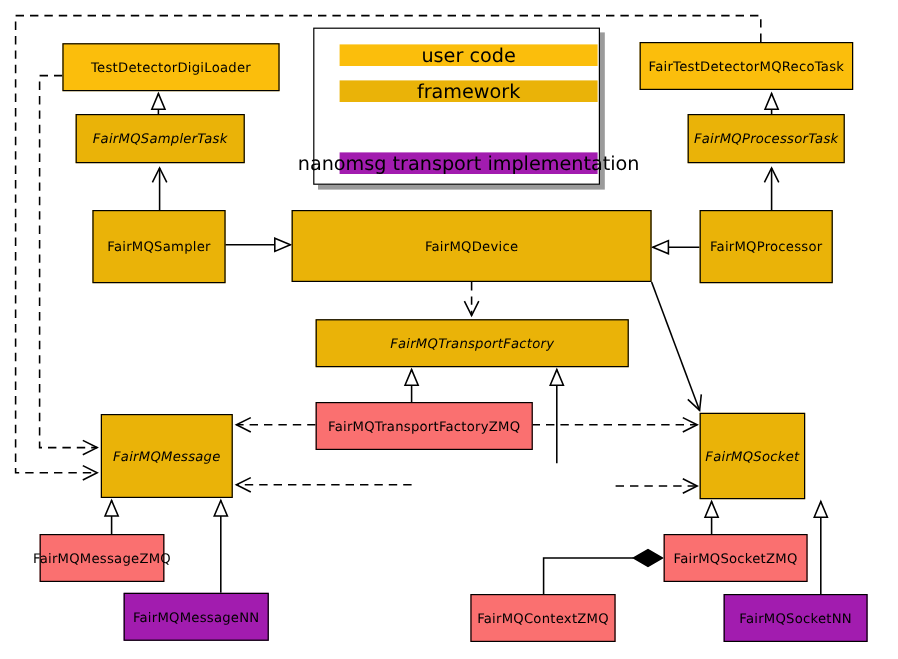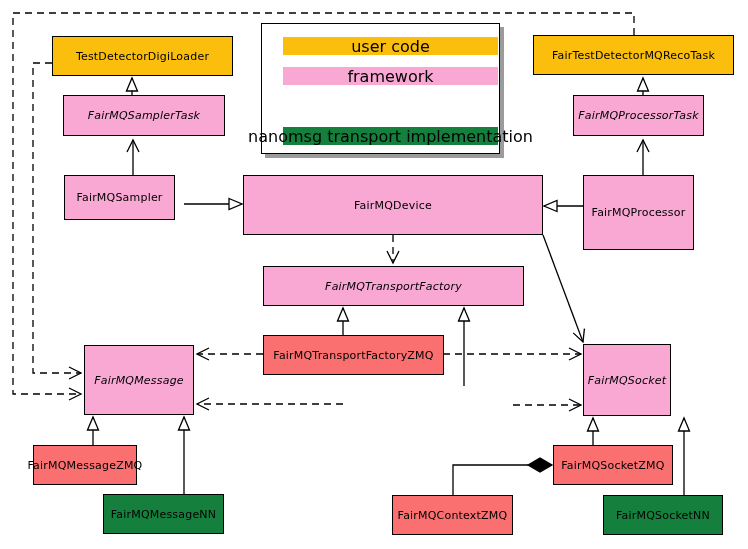--- a/index.html
+++ b/index.html
@@ -14,23 +14,23 @@
   .node{
     position:absolute;
     box-sizing:border-box;
     border:1.4px solid #000;
     display:flex;align-items:center;justify-content:center;
     font-size:11px;font-weight:normal;color:#000;
     letter-spacing:0.2px;white-space:nowrap;text-align:center;
   }
   .abstract{font-style:italic;}
   .gold{background:#FBBE0C;}
-  .blue{background:#f9a8d4;}
+  .blue{background:#eab308;}
   .red{background:#FA7070;}
-  .green{background:#15803d;}
+  .green{background:#a21caf;}
   #legend{
     position:absolute;left:261px;top:23px;width:239px;height:131px;
     box-sizing:border-box;border:1.6px solid #000;background:#fff;
     box-shadow:4px 4px 0 #9b9b9b;
   }
   .legend-row{
     position:absolute;left:21px;width:215px;height:18px;
     display:flex;align-items:center;justify-content:center;
     font-size:16px;font-weight:normal;color:#000;white-space:nowrap;
   }
@@ -96,26 +96,26 @@
     </g>
   </svg>
 
   <div id="legend">
     <div class="legend-row gold" style="top:13px">user code</div>
     <div class="legend-row blue" style="top:43px">framework</div>
     <div class="legend-row green" style="top:103px">nanomsg transport implementation</div>
   </div>
 
   <div class="node gold" style="left:52px;top:36px;width:181px;height:40px">TestDetectorDigiLoader</div>
-  <div class="node gold" style="left:533px;top:35px;width:201px;height:40px">FairTestDetectorMQRecoTask</div>
-  <div class="node blue abstract" style="left:63px;top:95px;width:162px;height:41px">FairMQSamplerTask</div>
+  <div class="node gold" style="left:533px;top:35px;width:178px;height:40px">FairTestDetectorMQRecoTask</div>
+  <div class="node blue abstract" style="left:63px;top:95px;width:141px;height:41px">FairMQSamplerTask</div>
   <div class="node blue abstract" style="left:573px;top:95px;width:131px;height:41px">FairMQProcessorTask</div>
-  <div class="node blue" style="left:64px;top:175px;width:111px;height:45px">FairMQSampler</div>
+  <div class="node blue" style="left:77px;top:175px;width:111px;height:61px">FairMQSampler</div>
   <div class="node blue" style="left:243px;top:175px;width:300px;height:60px">FairMQDevice</div>
-  <div class="node blue" style="left:583px;top:175px;width:111px;height:75px">FairMQProcessor</div>
+  <div class="node blue" style="left:583px;top:175px;width:111px;height:61px">FairMQProcessor</div>
   <div class="node blue abstract" style="left:263px;top:266px;width:261px;height:40px">FairMQTransportFactory</div>
   <div class="node red" style="left:263px;top:335px;width:181px;height:40px">FairMQTransportFactoryZMQ</div>
   <div class="node blue abstract" style="left:84px;top:345px;width:110px;height:70px">FairMQMessage</div>
   <div class="node blue abstract" style="left:583px;top:344px;width:88px;height:72px">FairMQSocket</div>
   <div class="node red" style="left:33px;top:445px;width:104px;height:40px">FairMQMessageZMQ</div>
   <div class="node green" style="left:103px;top:494px;width:121px;height:40px">FairMQMessageNN</div>
   <div class="node red" style="left:392px;top:495px;width:121px;height:40px">FairMQContextZMQ</div>
   <div class="node green" style="left:603px;top:495px;width:120px;height:40px">FairMQSocketNN</div>
   <div class="node red" style="left:553px;top:445px;width:120px;height:40px">FairMQSocketZMQ</div>
 

